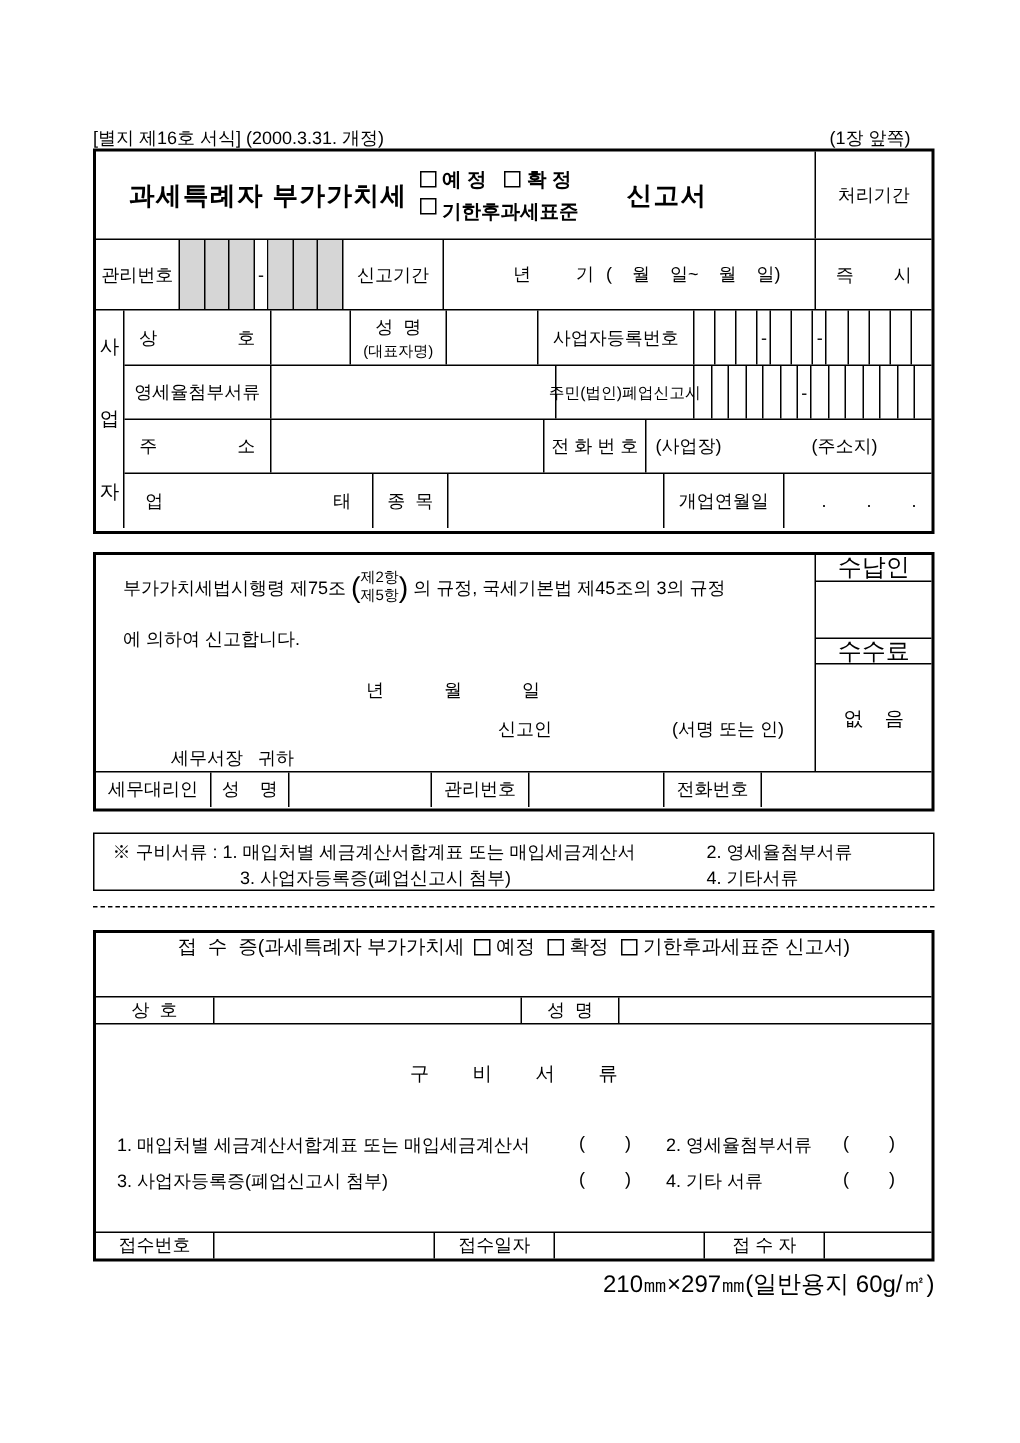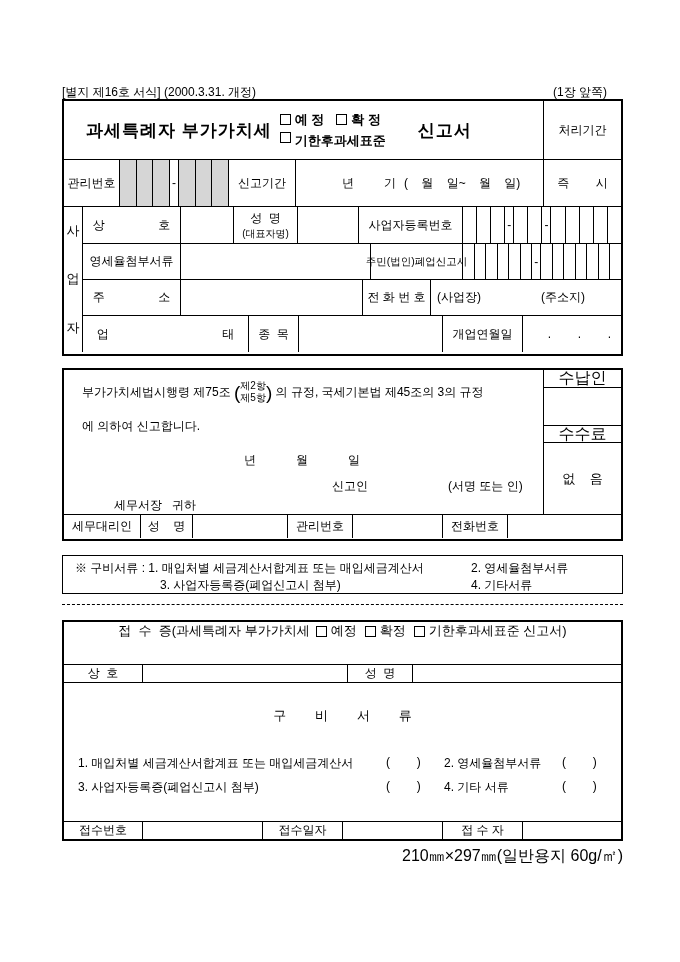--- a/index.html
+++ b/index.html
@@ -238,21 +238,21 @@
     <div style="position:relative; height:28px;">
       <span class="abs" style="left:14px; top:6px;" data-bind="receipt.item3">3. 사업자등록증(폐업신고시 첨부)</span>
       <span class="abs" style="left:322px; top:6px;" data-bind="receipt.item3_mark">(        )</span>
       <span class="abs" style="left:380px; top:6px;" data-bind="receipt.item4">4. 기타 서류</span>
       <span class="abs" style="left:498px; top:6px;" data-bind="receipt.item4_mark">(        )</span>
     </div>
     <div style="flex:1;"></div>
     <div class="flexr bt" style="height:40px;">
       <div class="cell" style="width:78px;" data-bind="receipt.receipt_no_label">접수번호</div>
       <div class="bl" style="width:120px;"></div>
-      <div class="cell bl" style="width:80px;" data-bind="receipt.receipt_date_label">접수일자</div>
+      <div class="cell bl" style="width:80px;margin-left:27px;" data-bind="receipt.receipt_date_label">접수일자</div>
       <div class="bl" style="width:100px;"></div>
       <div class="cell bl" style="width:80px;" data-bind="receipt.receiver_label">접 수 자</div>
       <div class="bl" style="flex:1;"></div>
     </div>
   </div>
 
   <div class="abs f11" style="left:385px; top:846px; width:238px; text-align:right;" data-bind="header.paper_note">210㎜×297㎜(일반용지 60g/㎡)</div>
 
 </div>
 

